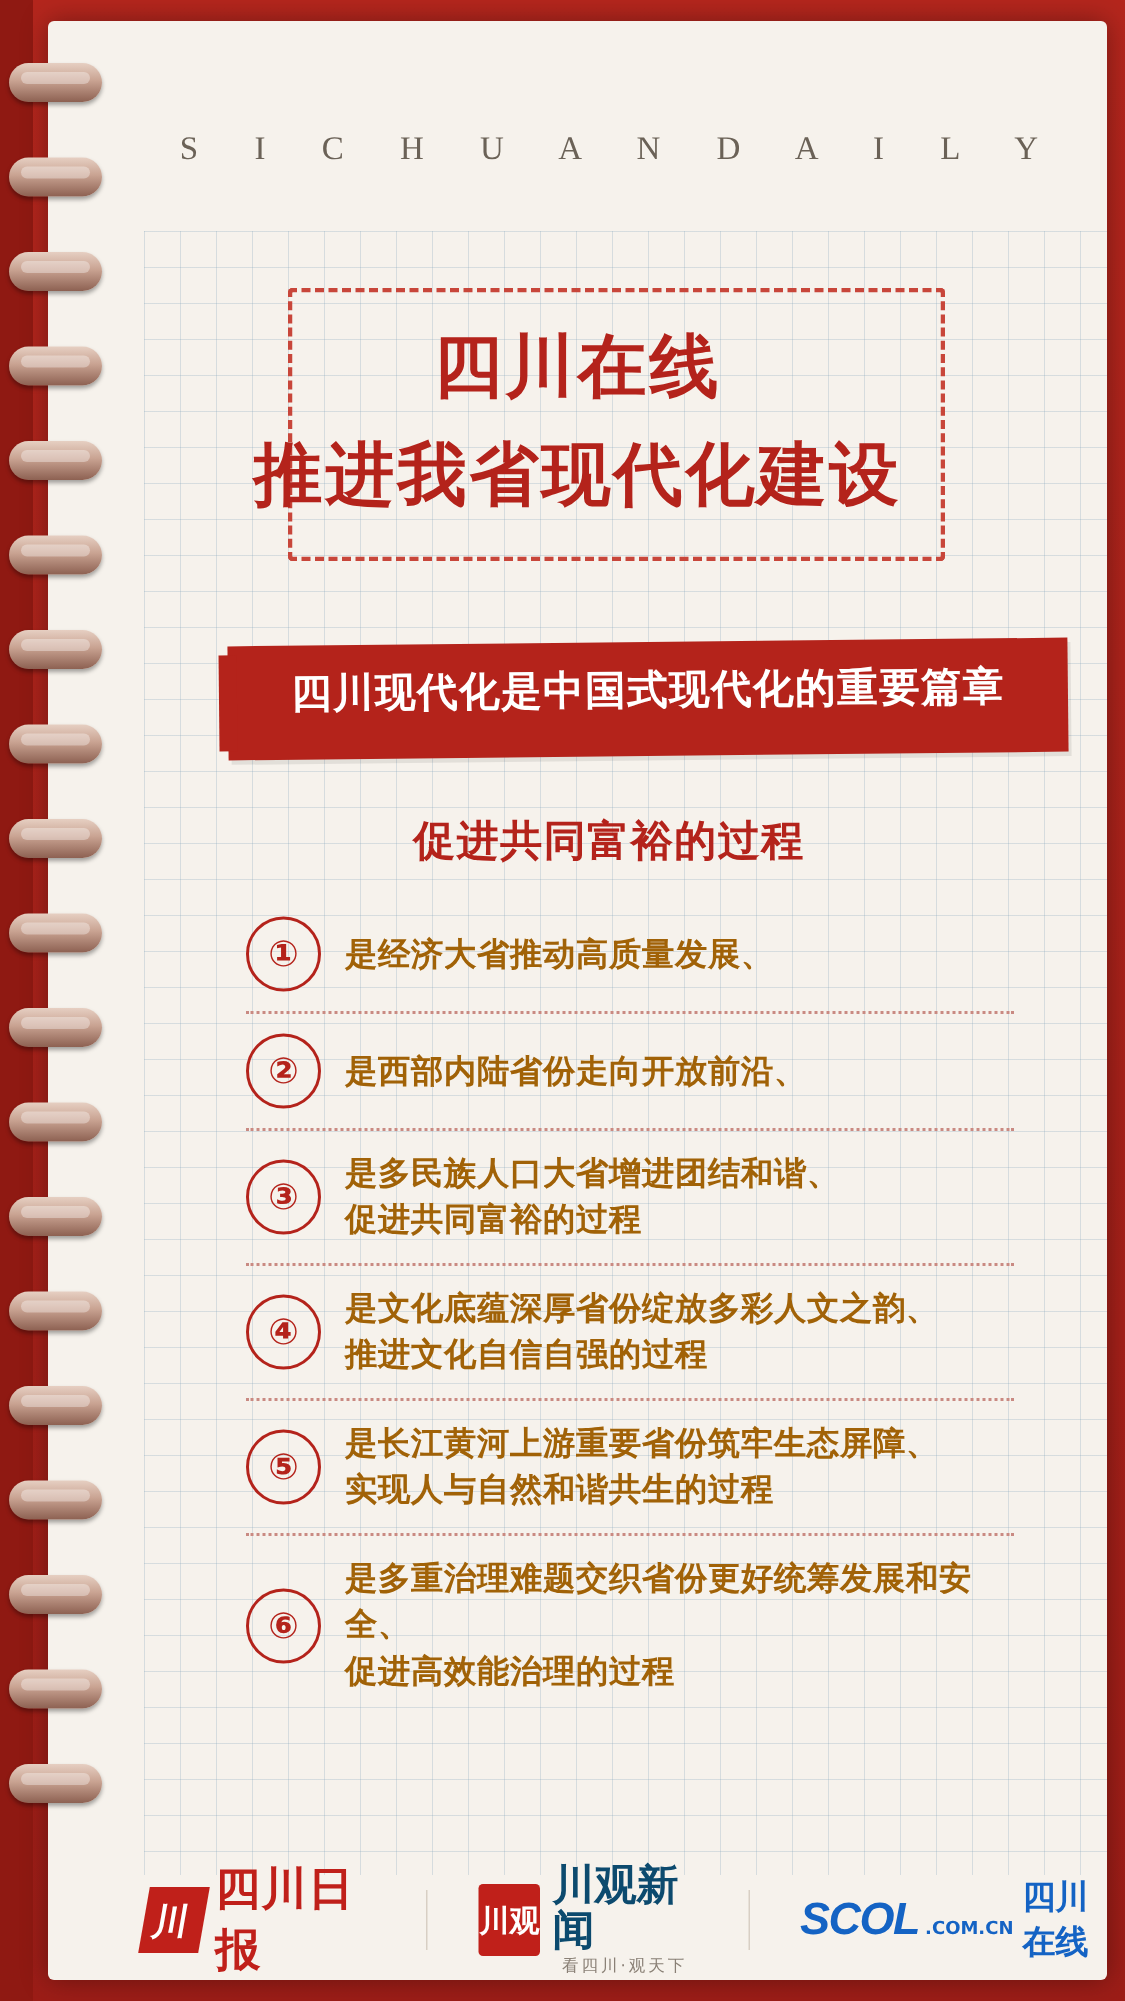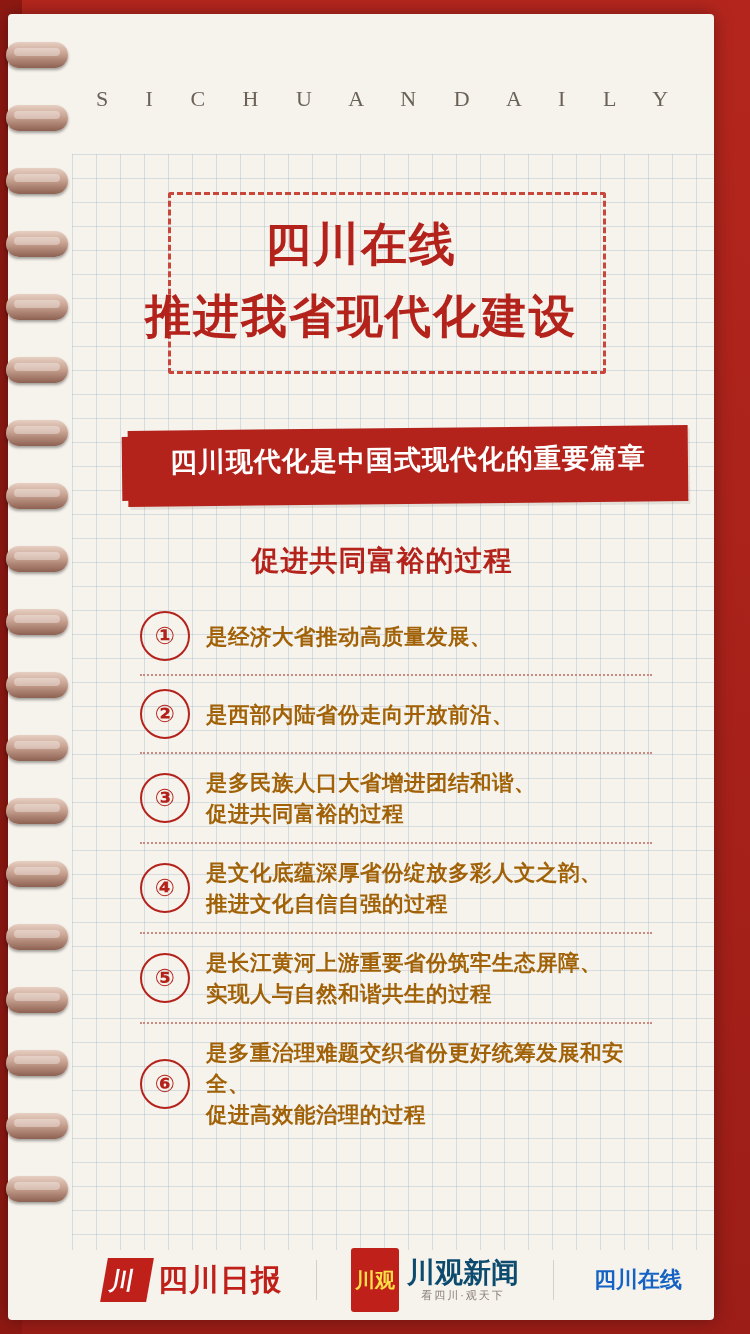--- a/index.html
+++ b/index.html
@@ -26,21 +26,21 @@
   .left-strip {
     position: absolute;
     left: 0; top: 0;
     width: 22px; height: 1334px;
     background: #8f1912;
   }
 
   
   .paper {
     position: absolute;
-    left: 8px;
+    left: 32px;
     top: 14px;
     width: 706px;
     height: 1306px;
     background: #f6f2ec;
     border-radius: 4px;
     box-shadow: 0 0 18px rgba(0,0,0,0.35);
     overflow: hidden;
   }
 
   
@@ -260,23 +260,23 @@
     font-weight: bold;
     font-family: "Liberation Serif", serif;
     letter-spacing: 1px;
   }
   .sep {
     width: 1px;
     height: 40px;
     background: #d8cfc4;
   }
   .logo2-badge {
-    width: 48px; height: 64px;
+    width: 48px; height: 48px;
     background: #c0201a;
-    color: #fde047;
+    color: #ffffff;
     font-size: 20px;
     font-weight: bold;
     display: flex; align-items: center; justify-content: center;
     border-radius: 3px;
     margin-right: 8px;
     font-family: "DejaVu Sans", sans-serif;
   }
   .logo2-wrap { display:flex; flex-direction:column; justify-content:center; }
   .logo2-name {
     color: #0c4a6e;
@@ -409,20 +409,26 @@
         <div class="logo2-badge">川观</div>
         <div class="logo2-wrap">
           <div class="logo2-name">川观新闻</div>
           <div class="logo2-sub">看四川·观天下</div>
         </div>
       </div>
 
       <div class="sep"></div>
 
       <div class="logo3">
+        <div class="scol-wrap">
+          <div class="scol-top">
+            <div class="scol">SCOL</div>
+            <div class="scol-dom">.COM.CN</div>
+          </div>
+        </div>
         <div class="scol-cn">四川在线</div>
       </div>
 
     </div>
   </div>
 
   <div class="spiral" id="spiral">
       <div class="ring-hole" style="top: 32px;"></div>
       <div class="ring" style="top: 28px;"></div>
       <div class="ring-hole" style="top: 95px;"></div>

